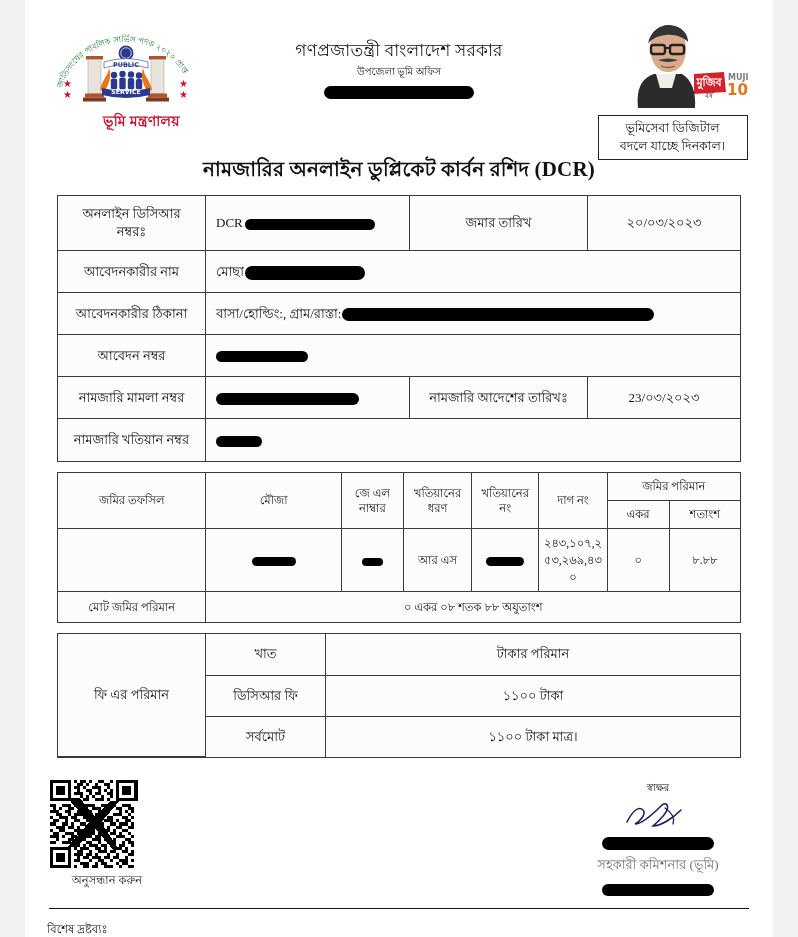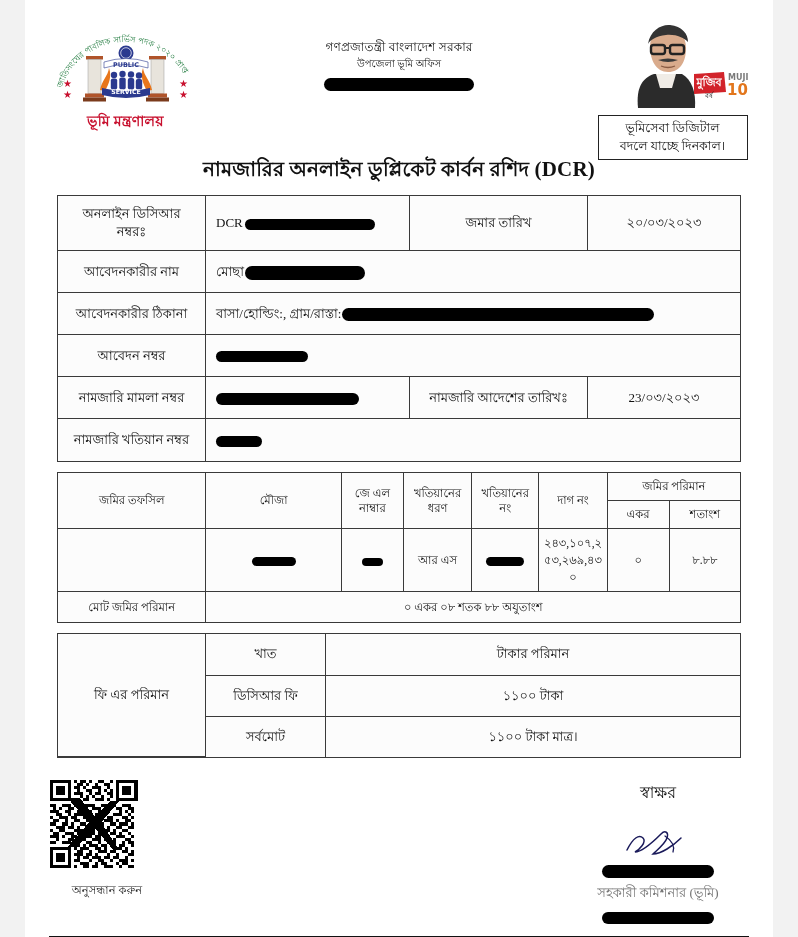--- a/index.html
+++ b/index.html
@@ -22,40 +22,40 @@
   
   .header {
     display: flex; align-items: flex-start;
     padding: 22px 18px 0 18px;
     height: 140px;
   }
   .logo-left { width: 165px; flex: 0 0 165px; display: flex; flex-direction: column; align-items: center; }
   .logo-right { width: 165px; flex: 0 0 165px; display: flex; flex-direction: column; align-items: center; }
   .title-mid { flex: 1 1 auto; text-align: center; padding-top: 16px; }
 
-  .gov-line1 { font-size: 12px; letter-spacing: .2px; line-height: 1.5; }
+  .gov-line1 { font-size: 17px; letter-spacing: .2px; line-height: 1.5; }
   .gov-line2 { font-size: 10px; line-height: 1.6; }
 
   
   .redact {
     display: inline-block; background: #000;
     border-radius: 9px; vertical-align: middle;
   }
   .redact.r-office { width: 150px; height: 13px; border-radius: 7px; margin-top: 5px; }
 
   
   .emblem { position: relative; width: 152px; height: 112px; }
   .emblem .arc-txt {
     position: absolute; left: 0; top: 0; width: 152px; height: 86px;
   }
   .emblem .pillars {
     position: absolute; left: 28px; top: 22px; width: 96px; height: 62px;
   }
   .emblem .ministry {
-    position: absolute; left: 0; bottom: 0; width: 152px; text-align: center;
+    position: absolute; left: 16px; bottom: 0; width: 152px; text-align: center;
     color: #c8102e; font-size: 14px; font-weight: bold; letter-spacing: .3px;
   }
   .star { position: absolute; color: #c8102e; font-size: 10px; }
 
   
   .mujib-wrap { width: 150px; }
   .mujib-img { width: 150px; height: 86px; position: relative; }
   .slogan-box {
     border: 1px solid #222; margin-top: 3px; padding: 3px 4px 4px 4px;
     text-align: center; line-height: 1.45; font-size: 12.5px; background: #fff;
@@ -114,23 +114,23 @@
   .r-sig1  { width: 112px; height: 13px; }
   .r-sig2  { width: 112px; height: 12px; }
 
   
   .footer { display: flex; padding: 12px 20px 0 22px; }
   .qr-col { flex: 0 0 300px; }
   .qr-spacer { flex: 1 1 auto; }
   .sig-col { flex: 0 0 190px; text-align: center; }
 
   .qr-box { width: 93px; height: 88px; }
-  .qr-cap { font-size: 11.5px; margin-top: 10px; width: 120px; text-align: center; color: #222; }
-
-  .sig-label { font-size: 16px; margin-bottom: 20px; }
+  .qr-cap { font-size: 11.5px; width: 120px; text-align: center; color: #222; }
+
+  .sig-label { font-size: 10px; margin-bottom: 2px; }
   .sig-mark { height: 34px; display: flex; align-items: center; justify-content: center; }
   .sig-role { color: #737373; font-size: 13px; margin: 4px 0 4px 0; }
 
   .hr { width: 700px; height: 0; border-top: 1.4px solid #111; margin: 10px auto 0 auto; }
   .note { font-size: 11.5px; padding: 12px 0 0 22px; }
 </style>
 </head>
 <body>
 
 <div class="page">

